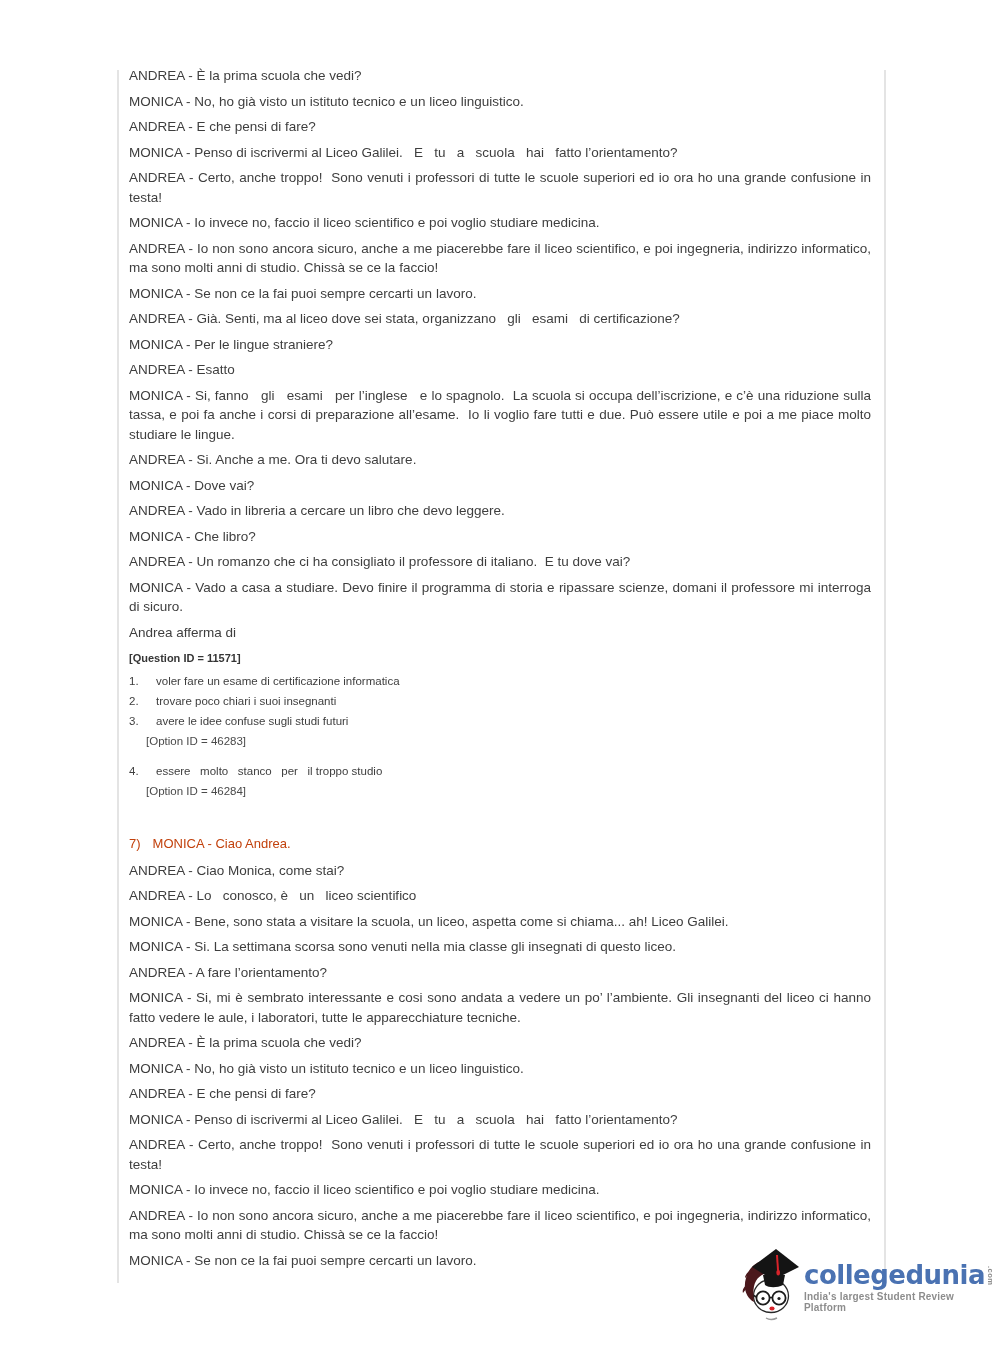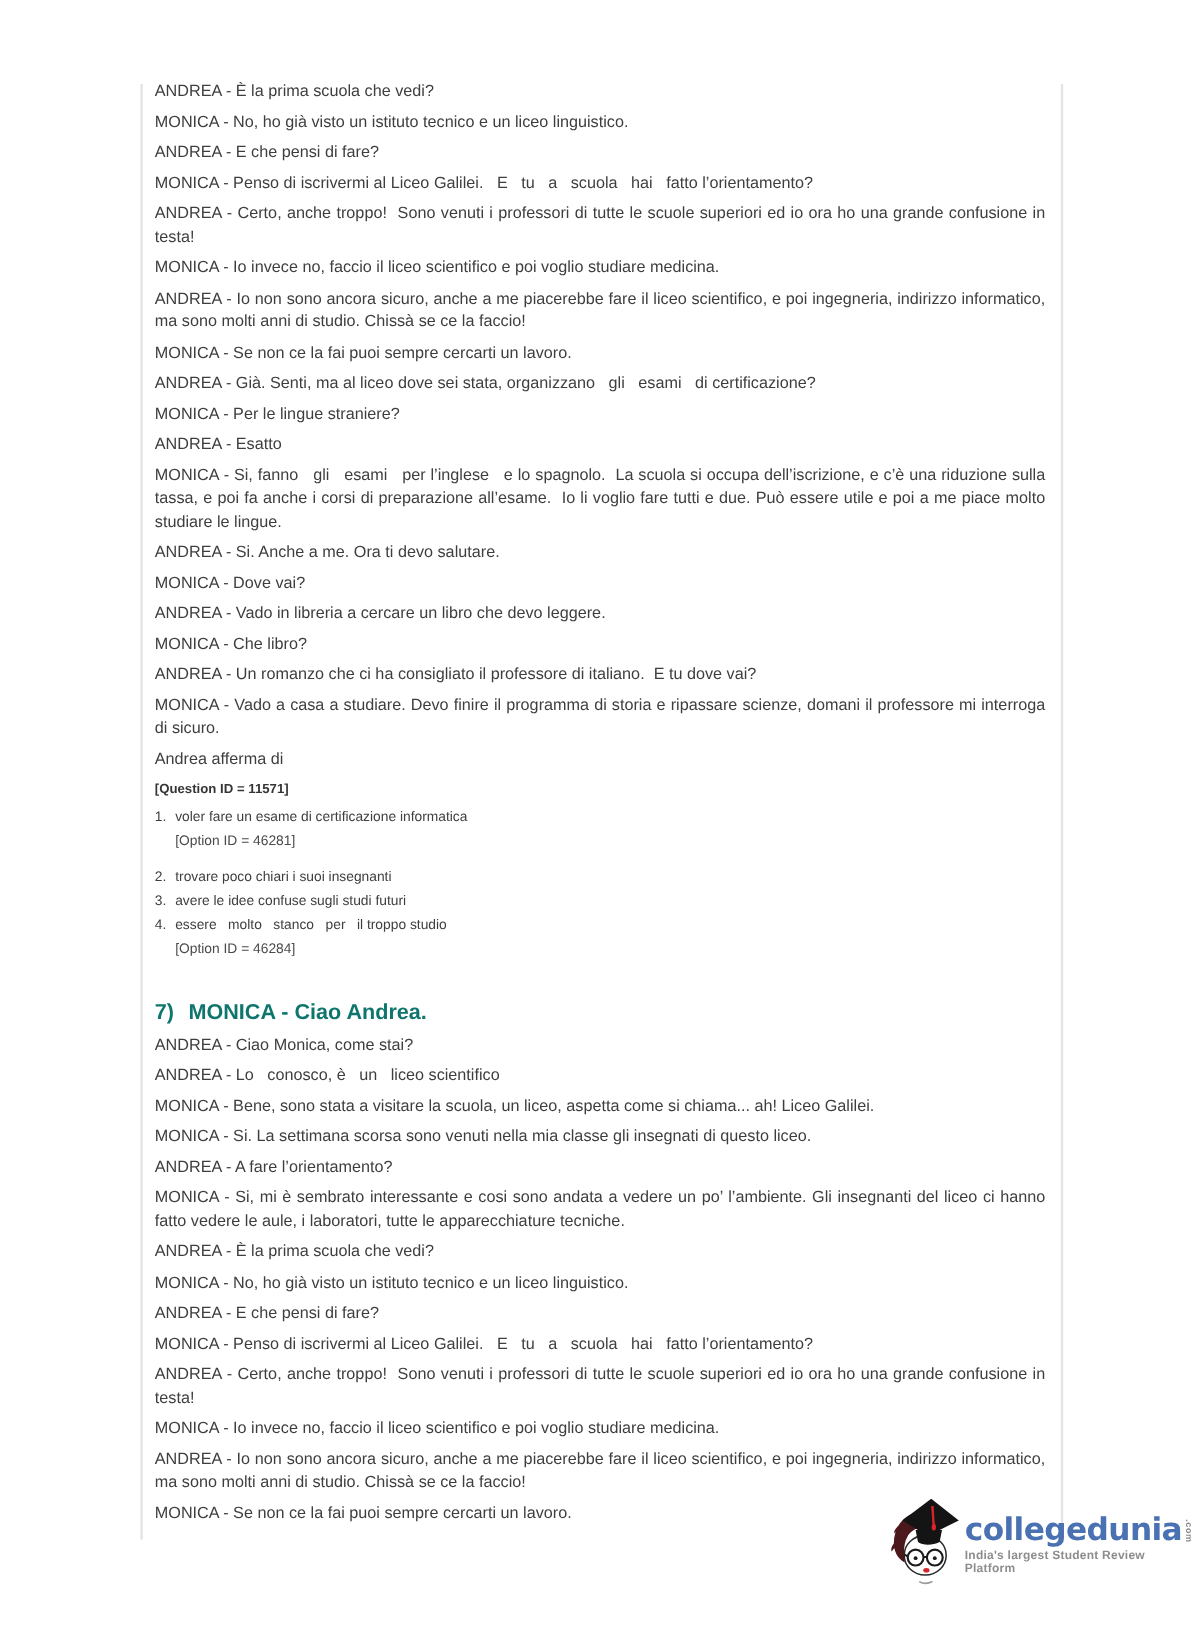--- a/index.html
+++ b/index.html
@@ -13,23 +13,23 @@
   .content{position:absolute;left:129px;top:66px;width:742px;color:#3e3e3e;}
   .par{
     margin:0 0 6px 0;font-size:13.5px;line-height:19.5px;
     text-align:justify;color:#3e3e3e;
   }
   .stem{margin-top:1px;}
   .qid{font-weight:bold;color:#353535;font-size:11px;line-height:20px;margin:2px 0 6px 0;}
   .options{font-size:11.5px;color:#4a4a4a;}
   .opt-line{display:flex;line-height:14px;margin:0 0 6px 0;}
   .opt-num{width:17px;flex:0 0 17px;}
-  .opt-text{flex:1;}
+  .opt-text{flex:1;margin-left:10px;}
   .opt-id{margin:0 0 16px 17px;line-height:14px;color:#4a4a4a;}
-  .q-head{margin:36px 0 7px 0;font-size:18px;line-height:19.5px;font-weight:bold;color:#0f766e;}
+  .q-head{margin:36px 0 7px 0;font-size:13px;line-height:19.5px;font-weight:normal;color:#c2410c;}
   .q-num{margin-right:12px;}
   
   .logo{position:absolute;left:740px;top:1244px;width:240px;height:84px;display:flex;align-items:flex-start;}
   .mascot{flex:0 0 62px;margin-top:2px;}
   .logo-text{position:relative;margin-left:2px;margin-top:18px;}
   .brand{font-family:"DejaVu Sans",sans-serif;font-weight:bold;font-size:26px;line-height:26px;letter-spacing:-0.5px;}
   .tld{position:absolute;right:-10px;top:4px;writing-mode:vertical-rl;font-size:7.5px;font-weight:bold;color:#8a8a8a;letter-spacing:0.5px;}
   .tagline{font-size:10px;font-weight:bold;margin-top:3px;letter-spacing:0.2px;}
 </style>
 </head>
@@ -82,35 +82,35 @@
   <p class="par stem" style="color: rgb(62, 62, 62);">Andrea afferma di</p>
   <div class="qid">[Question ID = 11571]</div>
 
   <div class="options">
 
       <div>
         <div class="opt-line">
           <span class="opt-num" style="color: rgb(62, 62, 62);">1.</span>
           <span class="opt-text" style="color: rgb(62, 62, 62);">voler fare un esame di certificazione informatica</span>
         </div>
-        <div class="opt-id">[Option ID = 46281]</div>
       </div>
 
       <div>
         <div class="opt-line">
           <span class="opt-num" style="color: rgb(62, 62, 62);">2.</span>
           <span class="opt-text" style="color: rgb(62, 62, 62);">trovare poco chiari i suoi insegnanti</span>
         </div>
       </div>
 
       <div>
         <div class="opt-line">
           <span class="opt-num" style="color: rgb(62, 62, 62);">3.</span>
           <span class="opt-text" style="color: rgb(62, 62, 62);">avere le idee confuse sugli studi futuri</span>
         </div>
+        <div class="opt-id">[Option ID = 46283]</div>
       </div>
 
       <div>
         <div class="opt-line">
           <span class="opt-num" style="color: rgb(62, 62, 62);">4.</span>
           <span class="opt-text" style="color: rgb(62, 62, 62);">essere&nbsp; &nbsp;molto&nbsp; &nbsp;stanco&nbsp; &nbsp;per&nbsp; &nbsp;il troppo studio</span>
         </div>
         <div class="opt-id">[Option ID = 46284]</div>
       </div>
     </div>

